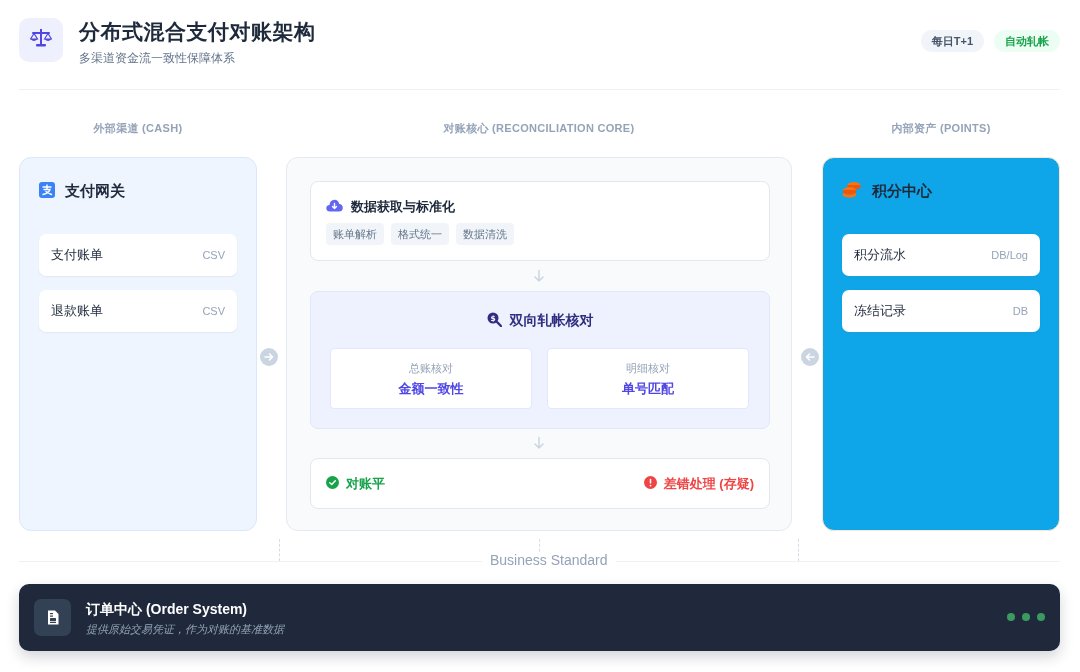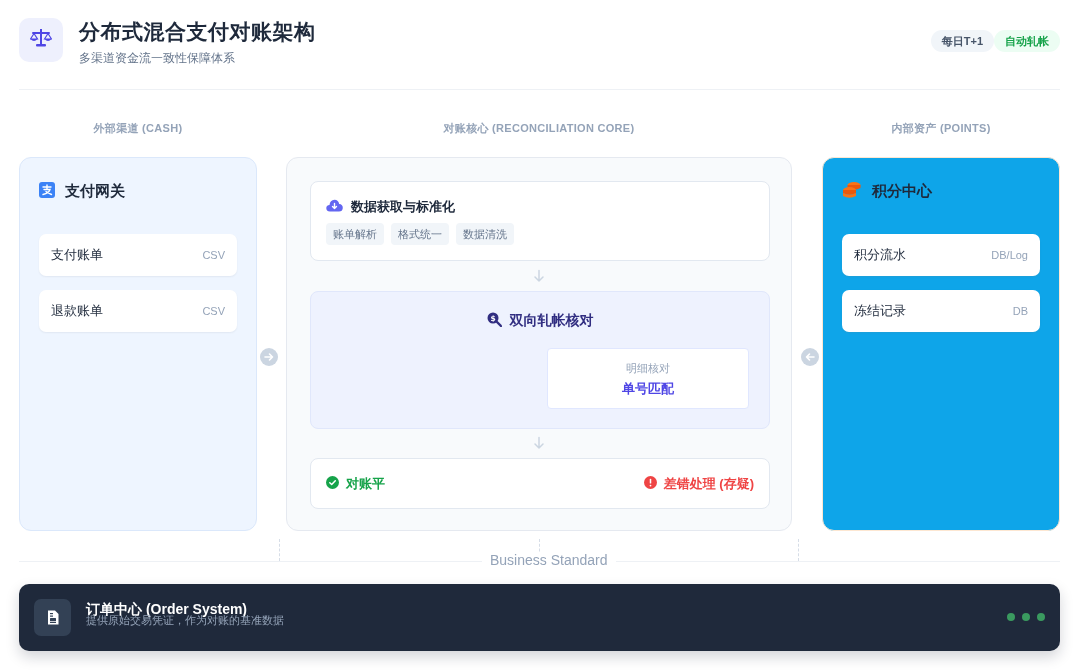--- a/index.html
+++ b/index.html
@@ -4,21 +4,21 @@
 <style>
   * { box-sizing: border-box; margin: 0; padding: 0; }
   html, body { width: 1080px; height: 672px; background: #ffffff; overflow: hidden; }
   body { font-family: "Liberation Sans", "DejaVu Sans", sans-serif; color: #1e293b; position: relative; }
 
   
   .header { position: absolute; left: 19px; top: 18px; right: 20px; height: 50px; }
   .logo { position: absolute; left: 0; top: 0; width: 44px; height: 44px; border-radius: 10px; background: #eef0fd; display: flex; align-items: center; justify-content: center; }
   .title { position: absolute; left: 60px; top: 0; font-size: 21px; font-weight: 700; color: #1e293b; letter-spacing: 0.5px; }
   .subtitle { position: absolute; left: 60px; top: 32px; font-size: 12px; color: #64748b; }
-  .badges { position: absolute; right: 0; top: 12px; display: flex; }
+  .badges { position: absolute; right: 0; top: 12px; display: flex; gap: 10px; }
   .badge { height: 22px; padding: 0 11px; border-radius: 11px; font-size: 11px; line-height: 22px; font-weight: 600; }
   .badge.gray { background: #f1f5f9; color: #475569; }
   .badge.green { background: #ecfdf3; color: #16a34a; }
   .hr-top { position: absolute; left: 19px; right: 20px; top: 89px; height: 1px; background: #eef1f5; }
 
   
   .col-label { position: absolute; top: 121px; font-size: 11px; font-weight: 700; color: #94a3b8; text-align: center; letter-spacing: 0.3px; }
 
   
   .panel { position: absolute; top: 157px; height: 374px; border-radius: 12px; padding: 0 19px; }
@@ -52,21 +52,21 @@
 
   
   .dash { position: absolute; top: 539px; height: 22px; width: 0; border-left: 1px dashed #d6dde7; }
   .hr-bottom { position: absolute; left: 19px; right: 20px; top: 561px; height: 1px; background: #eef1f5; }
   .bs-label { position: absolute; left: 482px; top: 552px; padding: 0 8px; background: #fff; font-size: 14px; color: #94a3b8; }
 
   
   .footer { position: absolute; left: 19px; top: 584px; width: 1041px; height: 67px; background: #1f293b; border-radius: 10px; box-shadow: 0 6px 14px rgba(15,23,42,0.18); }
   .footer-icon { position: absolute; left: 15px; top: 15px; width: 37px; height: 37px; background: #334155; border-radius: 7px; display: flex; align-items: center; justify-content: center; }
   .footer-title { position: absolute; left: 67px; top: 17px; font-size: 14px; font-weight: 700; color: #ffffff; }
-  .footer-sub { position: absolute; left: 67px; top: 29px; font-size: 11px; color: #94a3b8; }
+  .footer-sub { position: absolute; left: 67px; top: 38px; font-size: 11px; color: #94a3b8; font-style: italic; }
   .dots { position: absolute; right: 15px; top: 29px; display: flex; gap: 7px; }
   .dot { width: 8px; height: 8px; border-radius: 50%; background: #3a9a5f; }
 </style>
 </head>
 <body>
 
 <div class="header">
   <div class="logo">
     <span>
       <svg width="22" height="18" viewBox="0 0 22 18">
@@ -152,20 +152,24 @@
     <div class="match-head">
       <span>
         <svg width="15" height="15" viewBox="0 0 15 15">
           <circle cx="6" cy="6" r="5.5" fill="#312e81"></circle>
           <path d="M10 10 L14 14" stroke="#312e81" stroke-width="2.4" stroke-linecap="round"></path>
           <text x="6" y="8.6" font-size="7.5" font-weight="700" fill="#fff" text-anchor="middle" font-family="DejaVu Sans, sans-serif">$</text>
         </svg>
       </span>
       <span>双向轧帐核对</span>
     </div>
+    <div class="match-box" style="left:19px;">
+      <div class="lbl">总账核对</div>
+      <div class="val">金额一致性</div>
+    </div>
     <div class="match-box" style="left:236px;">
       <div class="lbl">明细核对</div>
       <div class="val">单号匹配</div>
     </div>
   </div>
 
   <div class="down-arrow" style="top:278px;">
     <svg width="14" height="14" viewBox="0 0 14 14">
         <path d="M7 1.5 V12 M3 8 L7 12 L11 8" stroke="#cbd5e1" stroke-width="1.5" fill="none" stroke-linecap="round" stroke-linejoin="round"></path>
       </svg>

